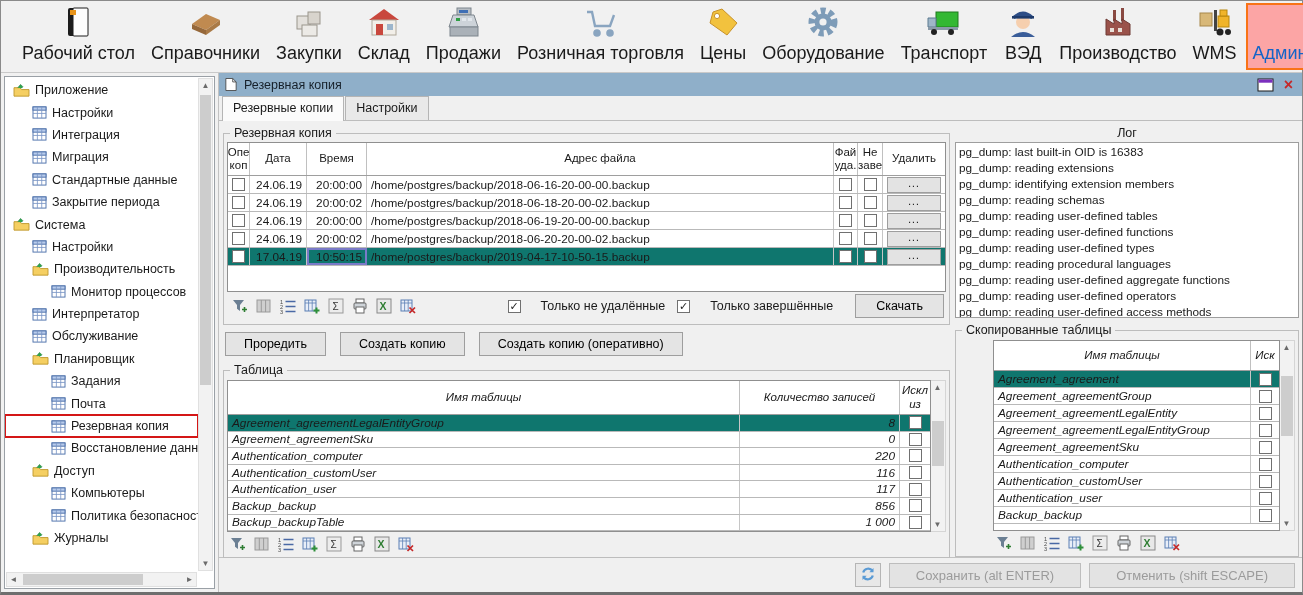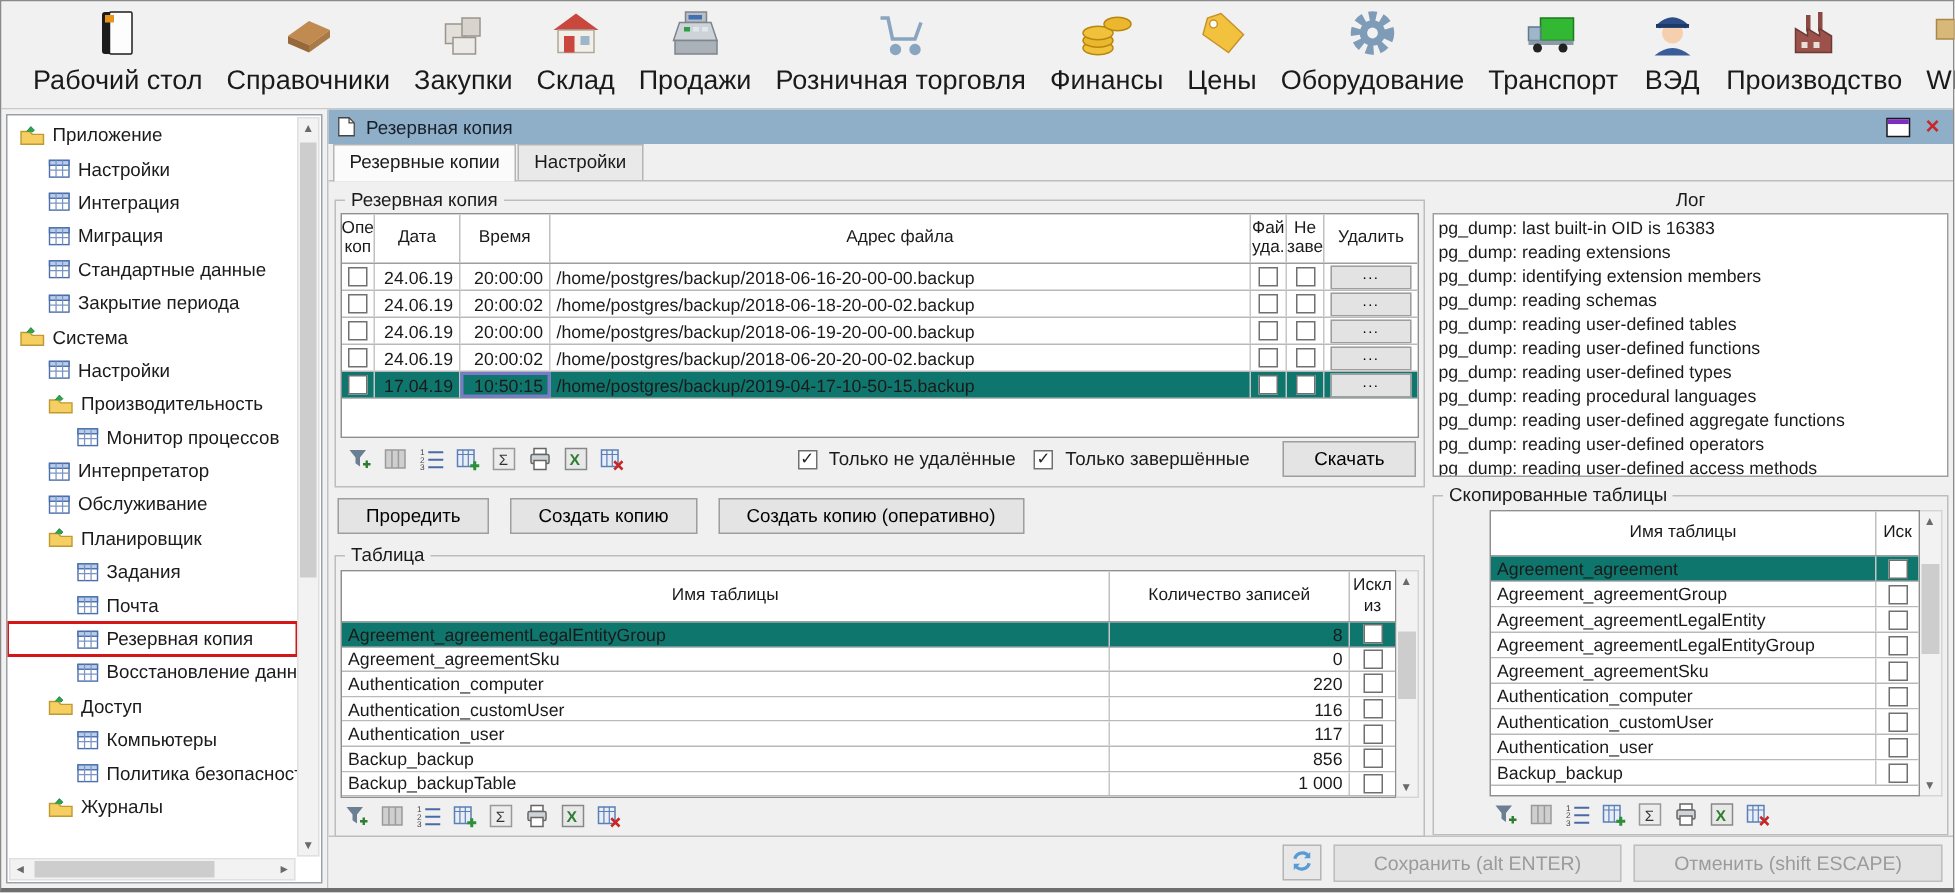--- a/index.html
+++ b/index.html
@@ -70,30 +70,30 @@
 
   .mini-btn { background:#e3e3e3; border:1px solid #9e9e9e; font-size:10px; line-height:10px; padding:1px 0 3px 0; width:54px; text-align:center; letter-spacing:1px; }
 
   
   .strip { display:flex; align-items:center; gap:7px; padding:3px 2px; }
   .strip .si { width:17px; height:17px; display:flex; align-items:center; justify-content:center; }
   .strip .si svg { width:16px; height:16px; }
 
   #backup-footer { display:flex; align-items:center; padding:2px 2px 4px 2px; }
   #backup-filters { margin-left:auto; display:flex; align-items:center; gap:12px; font-size:12.5px; }
-  .filter-item { display:flex; align-items:center; gap:8px; }
+  .filter-item { display:flex; align-items:center; gap:20px; }
   .btn { background:#e4e4e4; border:1px solid #9e9e9e; font-size:12.5px; padding:3px 16px; white-space:nowrap; }
   #download-btn { margin-left:10px; padding:4px 20px; }
 
   #action-row { display:flex; gap:14px; padding:7px 2px 8px 2px; }
   #action-row .btn { padding:4px 18px; }
 
   
   .tbl-wrap { display:flex; min-height:0; }
-  .tbl-wrap .dt { flex:1; }
+  .tbl-wrap .dt { flex:1;font-style:italic; }
   .vsb { width:15px; flex:0 0 15px; background:#f2f2f2; border:1px solid #d5d5d5; border-left:none; position:relative; }
   .vsb .sb-arrow { left:0; }
   .vsb .up { top:0; } .vsb .dn { bottom:0; }
 
   
   #log-title { text-align:center; font-size:12.5px; padding:1px 0 2px 0; }
   #log-box { background:#fff; border:1px solid #9e9e9e; height:176px; overflow:hidden; padding:1px 3px; }
   .log-line { font-size:11.8px; white-space:nowrap; line-height:16px; }
 
   
@@ -164,33 +164,20 @@
       </div>
       <div class="tb-item">
         <span class="tb-icon">
           <svg viewBox="0 0 40 40" fill="none" stroke="#8aa5c0" stroke-width="2.4">
             <path d="M7 9 h5 l3 14 h15 l4 -11"></path>
             <circle cx="17" cy="30" r="2.6" fill="#8aa5c0"></circle>
             <circle cx="30" cy="30" r="2.6" fill="#8aa5c0"></circle>
           </svg>
         </span>
         <span class="tb-label">Розничная торговля</span>
-      </div>
-      <div class="tb-item">
-        <span class="tb-icon">
-          <svg viewBox="0 0 40 40">
-            <g stroke="#b8860b">
-              <ellipse cx="14" cy="29" rx="10" ry="4.5" fill="#f0c23c"></ellipse>
-              <ellipse cx="14" cy="24" rx="10" ry="4.5" fill="#eab72e"></ellipse>
-              <ellipse cx="14" cy="19" rx="10" ry="4.5" fill="#f0c23c"></ellipse>
-              <ellipse cx="27" cy="13" rx="9" ry="4.5" fill="#eab72e"></ellipse>
-            </g>
-          </svg>
-        </span>
-        <span class="tb-label">Финансы</span>
       </div>
       <div class="tb-item">
         <span class="tb-icon">
           <svg viewBox="0 0 40 40">
             <path d="M19 6 L34 20 L24 32 L7 20 L10 9 Z" fill="#f2c23e" stroke="#c8922a"></path>
             <circle cx="14" cy="13" r="2.6" fill="#fff" stroke="#c8922a"></circle>
           </svg>
         </span>
         <span class="tb-label">Цены</span>
       </div>

